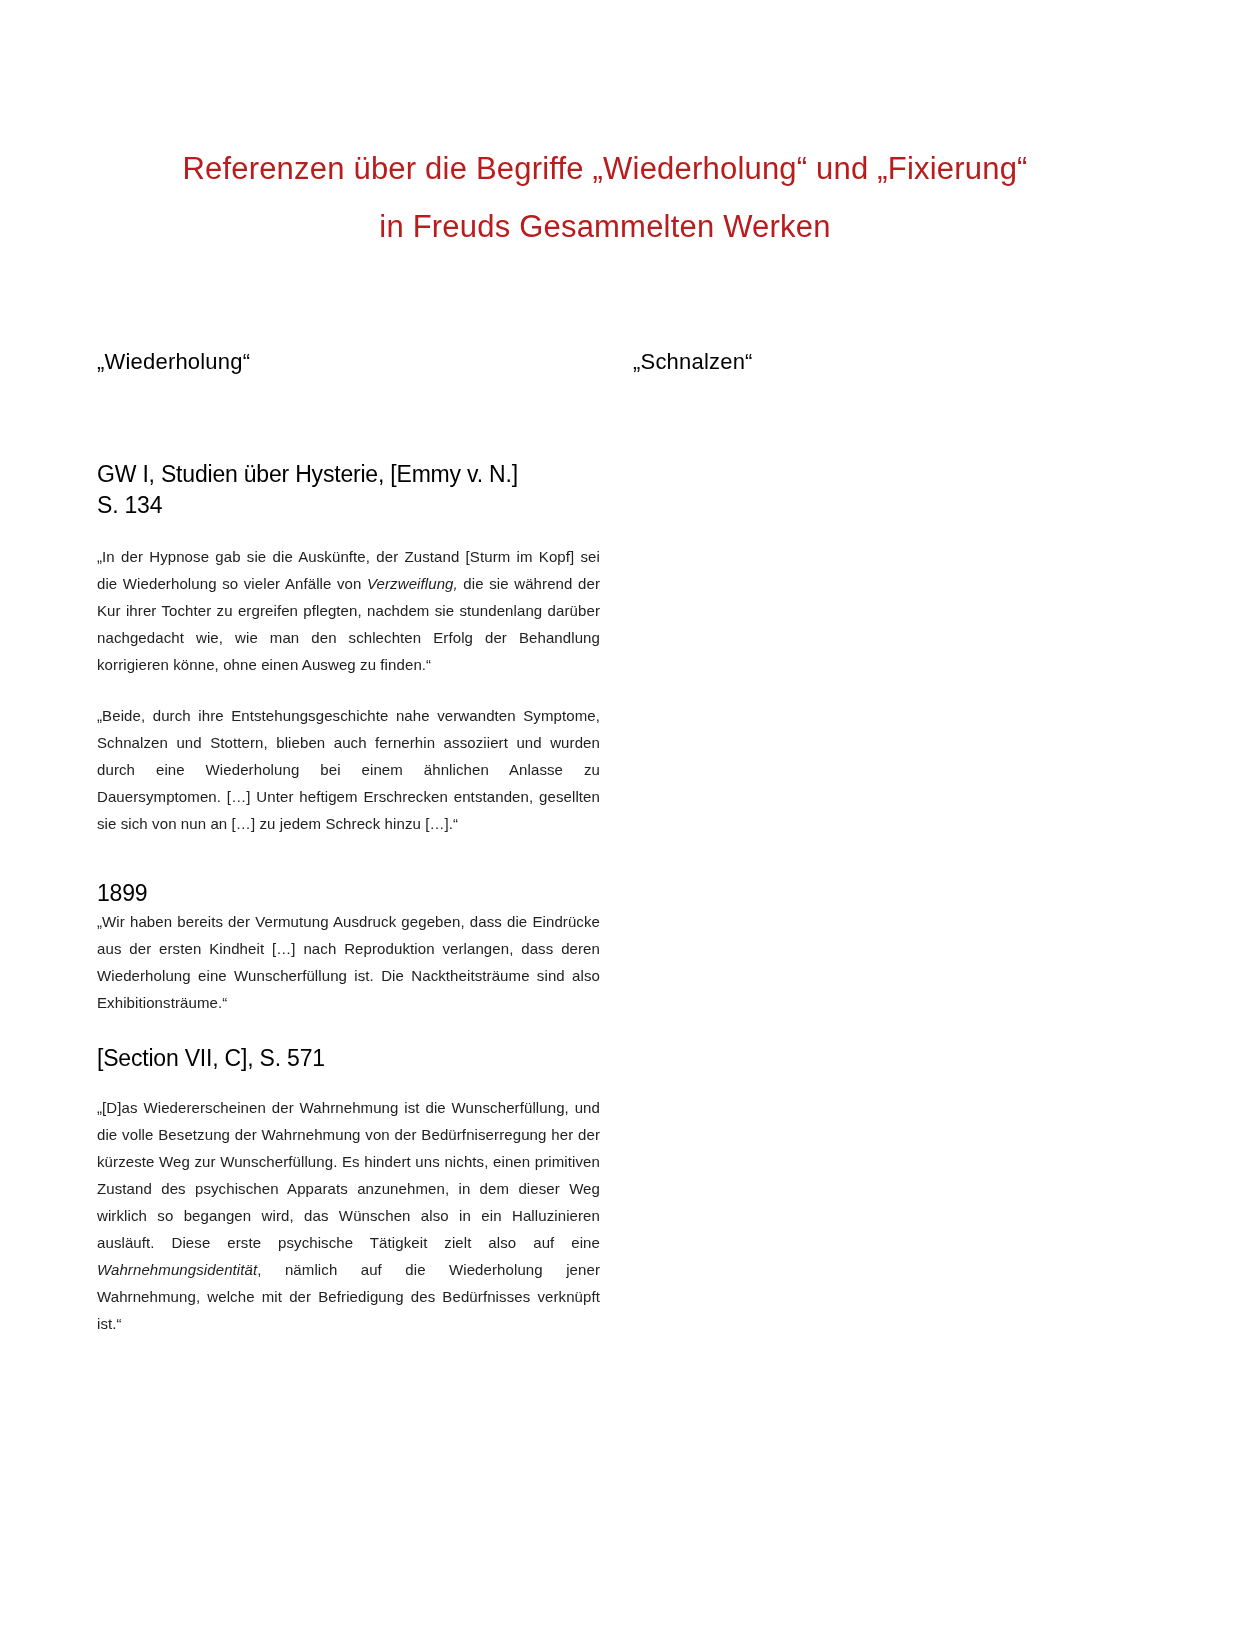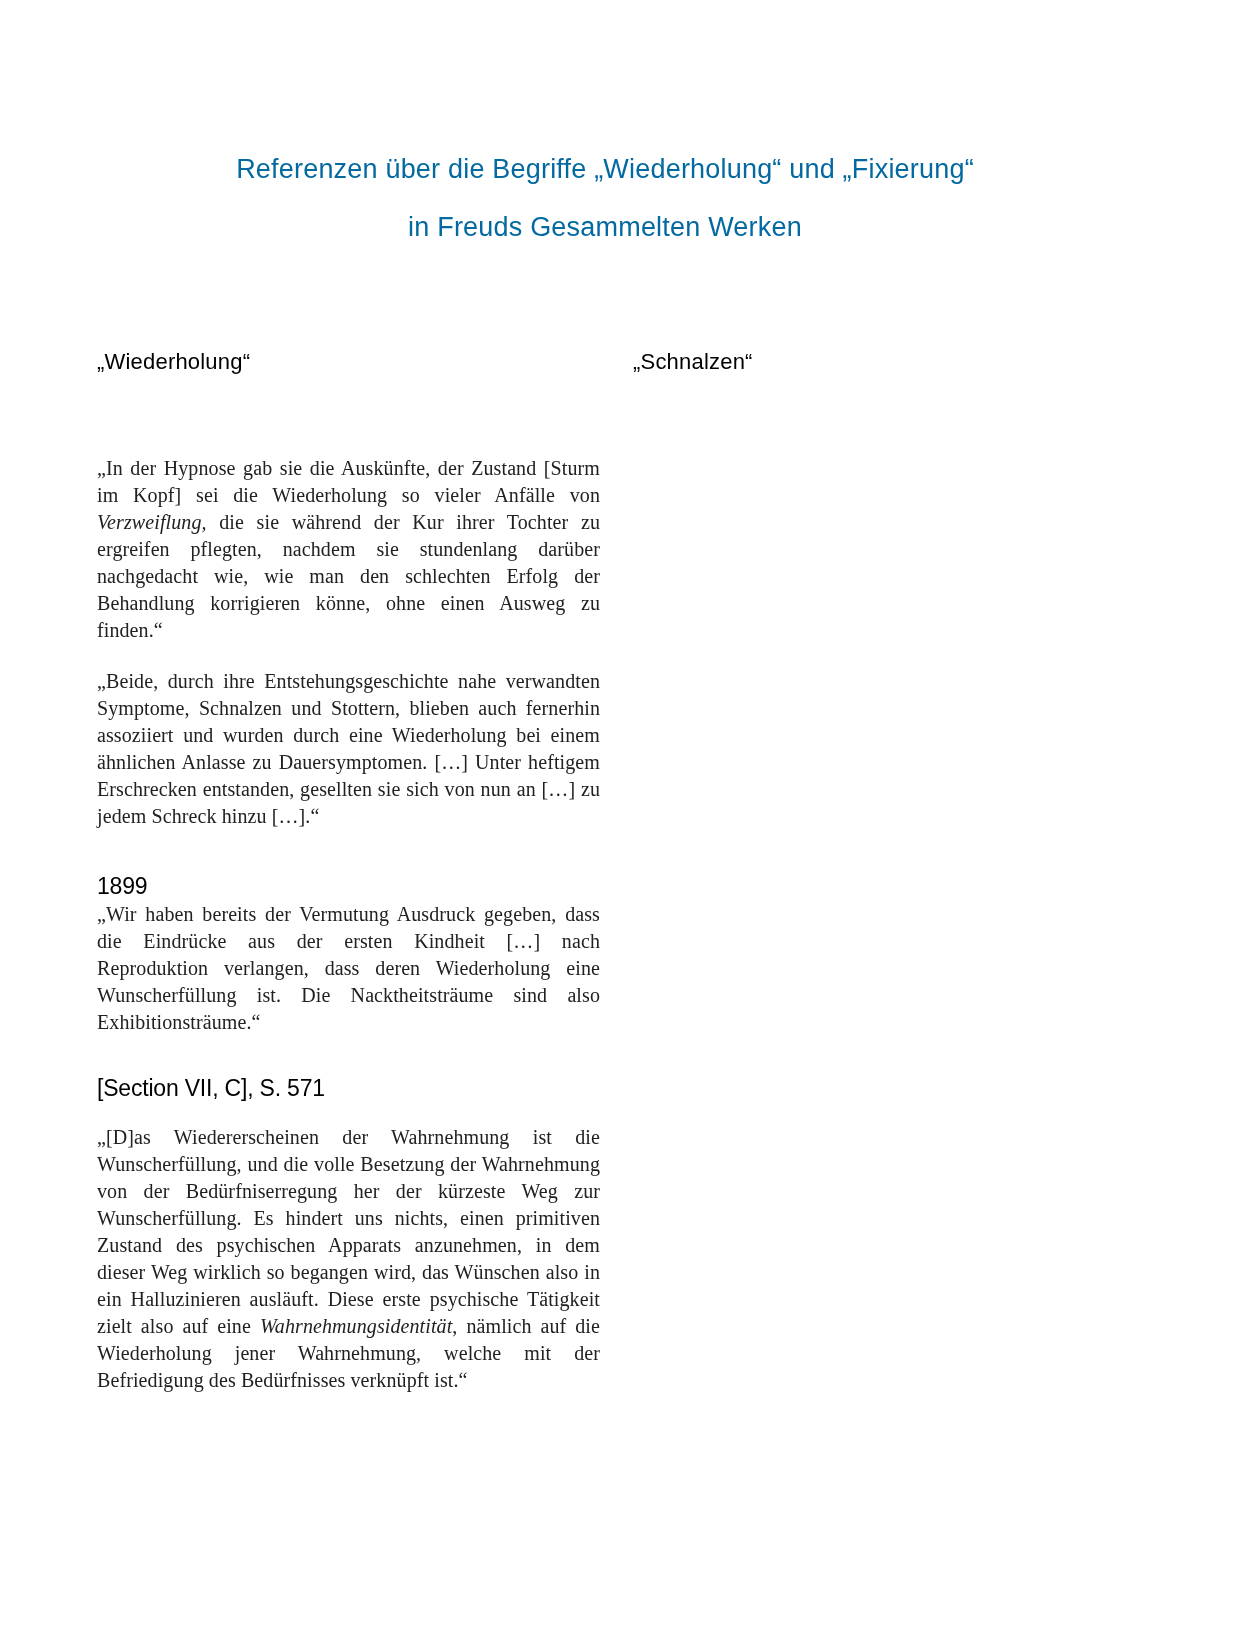--- a/index.html
+++ b/index.html
@@ -11,24 +11,24 @@
     overflow: hidden;
     font-family: "Liberation Sans", sans-serif;
     color: #212121;
   }
   .doc-title {
     position: absolute;
     top: 140px;
     left: 65px;
     width: 1080px;
     text-align: center;
-    font-size: 27px;
+    font-size: 31px;
     line-height: 58px;
     letter-spacing: 0.2px;
-    color: #0369a1;
+    color: #b91c1c;
     font-weight: 400;
   }
   .col-header {
     position: absolute;
     top: 349px;
     font-size: 22px;
     line-height: 26px;
     color: #000000;
     letter-spacing: 0.2px;
   }
@@ -49,55 +49,58 @@
   }
   .source-heading {
     font-size: 23px;
     line-height: 31px;
     color: #000000;
     letter-spacing: -0.2px;
     margin: 0;
   }
   .quote {
     margin: 0;
-    font-size: 20px;
+    font-size: 15px;
     line-height: 27px;
     text-align: justify;
     color: #212121;
     letter-spacing: 0.1px;
-    font-family: Liberation Serif, serif;
   }
   .quote em { font-style: italic; }
   .mt-gw1  { margin-top: 26px; }
   .mt-q1   { margin-top: 22px; }
   .mt-s149 { margin-top: 13px; }
   .mt-q2   { margin-top: 24px; }
   .mt-1900 { margin-top: 41px; }
   .mt-gw2  { margin-top: 28px; }
   .mt-q3   { }
-  .mt-sec7 { margin-top: 37px; }
+  .mt-sec7 { margin-top: 27px; }
   .mt-q4   { margin-top: 20px; }
 </style>
 </head>
 <body>
 
 <div class="page">
 
   <div class="doc-title">
     <div>Referenzen über die Begriffe „Wiederholung“ und „Fixierung“</div>
     <div>in Freuds Gesammelten Werken</div>
   </div>
 
   <div class="col-header left">„Wiederholung“</div>
 
   <div class="col-header right">„Schnalzen“</div>
 
   <div class="column">
 
 
+    <div class="source-heading mt-gw1">
+      <div>GW I, Studien über Hysterie, [Emmy v. N.]</div>
+      <div>S. 134</div>
+    </div>
 
     <p class="quote mt-q1"><span>„In der Hypnose gab sie die Auskünfte, der Zustand [Sturm im Kopf] sei die Wiederholung so vieler Anfälle von </span><em>Verzweiflung,</em><span> die sie während der Kur ihrer Tochter zu ergreifen pflegten, nachdem sie stundenlang darüber nachgedacht wie, wie man den schlechten Erfolg der Behandlung korrigieren könne, ohne einen Ausweg zu finden.“</span></p>
 
 
     <p class="quote mt-q2">„Beide, durch ihre Entstehungsgeschichte nahe verwandten Symptome, Schnalzen und Stottern, blieben auch fernerhin assoziiert und wurden durch eine Wiederholung bei einem ähnlichen Anlasse zu Dauersymptomen. […] Unter heftigem Erschrecken entstanden, gesellten sie sich von nun an […] zu jedem Schreck hinzu […].“</p>
 
     <div class="year-heading mt-1900">1899</div>
 
 
     <p class="quote mt-q3">„Wir haben bereits der Vermutung Ausdruck gegeben, dass die Eindrücke aus der ersten Kindheit […] nach Reproduktion verlangen, dass deren Wiederholung eine Wunscherfüllung ist. Die Nacktheitsträume sind also Exhibitionsträume.“</p>

